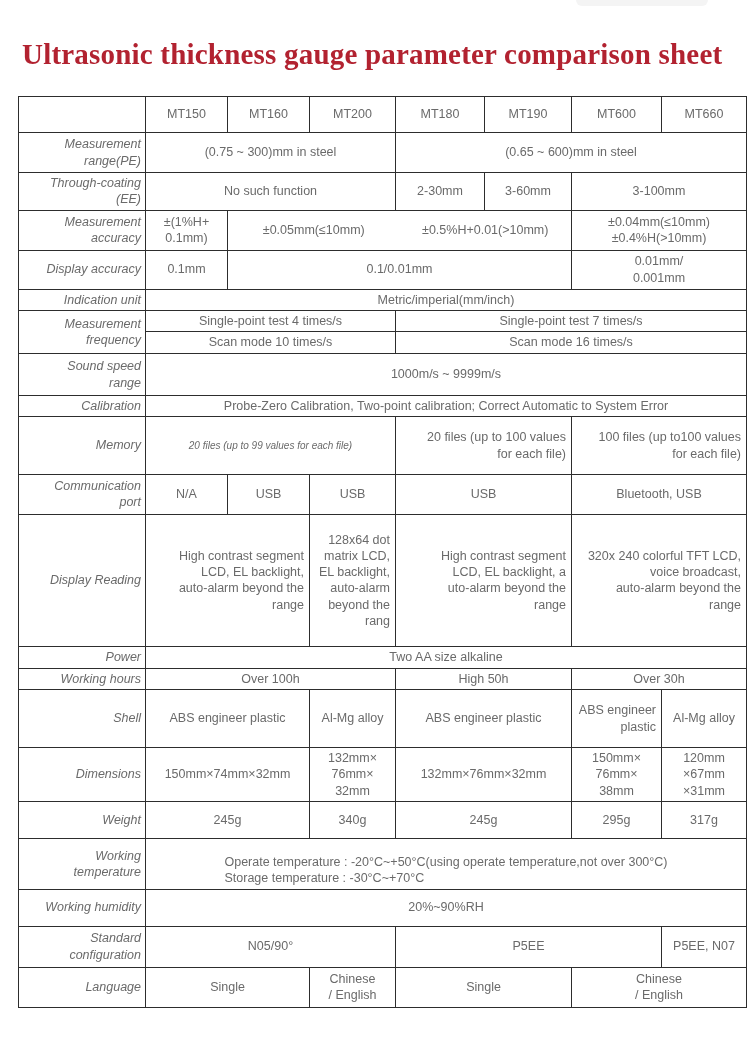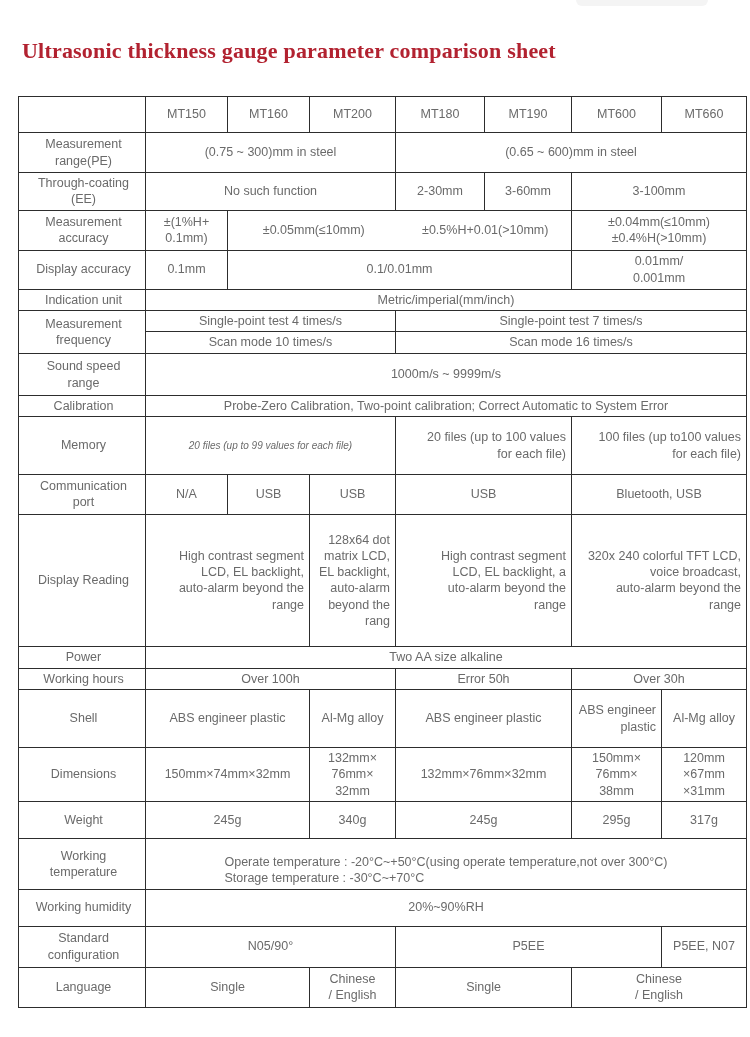--- a/index.html
+++ b/index.html
@@ -7,36 +7,36 @@
     width:750px;height:1037px;background:#ffffff;position:relative;overflow:hidden;
     font-family:"Liberation Sans","DejaVu Sans",sans-serif;
   }
   .artifact{
     position:absolute;top:0;left:576px;width:132px;height:6px;
     background:#f4f4f4;border-radius:0 0 10px 10px;
   }
   .page-title{
     position:absolute;left:22px;top:38px;margin:0;
     font-family:"Liberation Serif","DejaVu Serif",serif;
-    font-size:22px;font-weight:bold;color:#b22230;letter-spacing:0.2px;
+    font-size:29px;font-weight:bold;color:#b22230;letter-spacing:0.2px;
     white-space:nowrap;
   }
   table.sheet{
     position:absolute;left:18px;top:96px;width:728px;
     border-collapse:collapse;table-layout:fixed;
     font-size:12.5px;color:#6a6a6a;
   }
   .sheet th,.sheet td{
     border:1px solid #2d2d2d;
     text-align:center;vertical-align:middle;
     white-space:pre-line;line-height:1.3;
     padding:2px 3px;font-weight:normal;
     overflow:hidden;
   }
-  .sheet .lbl{text-align:center;padding:2px 4px 2px 7px;}
+  .sheet .lbl{text-align:right;padding:2px 4px 2px 7px;font-style:italic;}
   .sheet .tl{text-align:right;padding:12px 5px;}
   .sheet td.splitcell{white-space:normal;padding:0;}
   .split{display:flex;width:100%;align-items:center;}
   .split span{flex:1;white-space:pre-line;}
   .sheet td.nw{white-space:pre;font-size:10px;font-style:italic;}
   .blk{display:inline-block;text-align:left;white-space:pre-line;margin-top:13px;}
 </style>
 </head>
 <body>
 
@@ -175,21 +175,21 @@
     </tr>
 
     <tr style="height:22px">
       <td class="lbl">Power</td>
       <td colspan="7">Two AA size alkaline</td>
     </tr>
 
     <tr style="height:21px">
       <td class="lbl">Working hours</td>
       <td colspan="3">Over 100h</td>
-      <td colspan="2">Error 50h</td>
+      <td colspan="2">High 50h</td>
       <td colspan="2">Over 30h</td>
     </tr>
 
     <tr style="height:58px">
       <td class="lbl">Shell</td>
       <td colspan="2">ABS engineer plastic</td>
       <td>Al-Mg alloy</td>
       <td colspan="2">ABS engineer plastic</td>
       <td class="tl">ABS engineer
 plastic</td>

